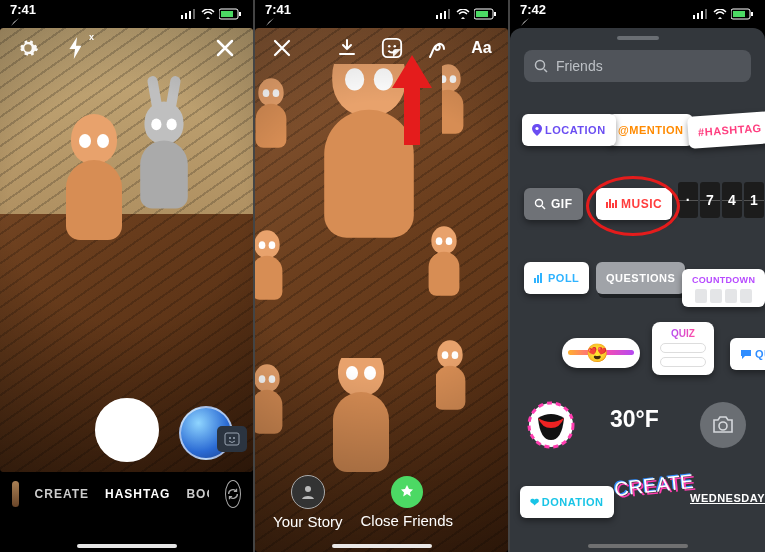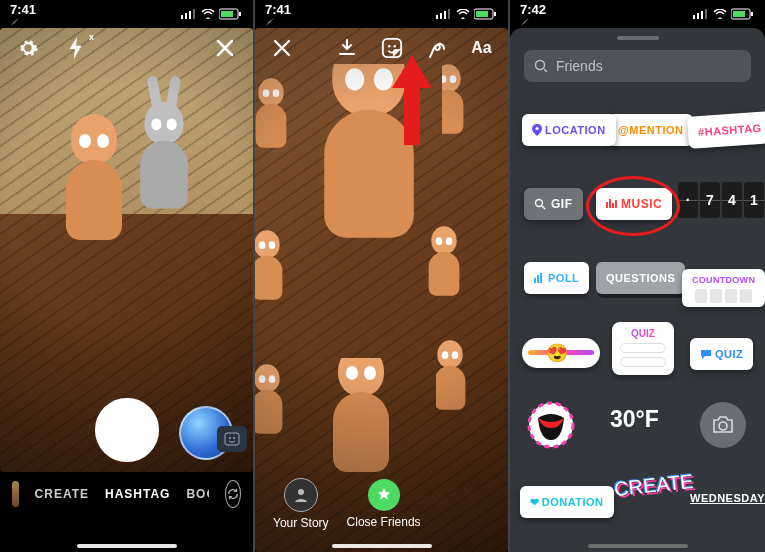--- a/index.html
+++ b/index.html
@@ -47,21 +47,21 @@
   .modes .camswitch{width:26px;height:26px;border-radius:50%;border:1.5px solid #aaa;display:flex;align-items:center;justify-content:center;margin-left:auto;}
   .homebar{position:absolute;bottom:4px;left:50%;transform:translateX(-50%);width:100px;height:4px;border-radius:3px;background:#fff;opacity:.9;}
   
   .collage .cell{position:absolute;overflow:hidden;}
   .collage .cell .inner{position:absolute;inset:-20px;}
   .redarrow{position:absolute;z-index:40;}
   
   .sharebar{position:absolute;bottom:22px;left:0;right:0;display:flex;align-items:center;gap:18px;padding:0 18px;color:#fff;}
   .avcircle{width:32px;height:32px;border-radius:50%;background:#333;border:1.5px solid #aaa;display:flex;align-items:center;justify-content:center;}
   .avcircle.green{background:#4cd964;border:none;}
-  .avlabel{font-size:12px;text-align:center;margin-top:4px;}
+  .avlabel{font-size:15px;text-align:center;margin-top:4px;}
   .avwrap{display:flex;flex-direction:column;align-items:center;}
   .sendpill{margin-left:auto;background:#fff;color:#000;border-radius:20px;padding:8px 14px;font-size:12px;font-weight:600;display:flex;align-items:center;gap:4px;}
   
   .panel{position:absolute;top:28px;left:0;right:0;bottom:0;background:#33373c;border-radius:12px 12px 0 0;overflow:hidden;}
   .panel .grip{position:absolute;top:8px;left:50%;transform:translateX(-50%);width:42px;height:4px;border-radius:3px;background:#6a6e73;}
   .panel .search{position:absolute;top:22px;left:14px;right:14px;height:32px;border-radius:8px;background:#50545a;display:flex;align-items:center;padding:0 10px;color:#bcc0c5;font-size:14px;gap:8px;}
   .stickers{position:absolute;top:70px;left:0;right:0;bottom:0;overflow:hidden;}
   .srow{position:relative;height:70px;}
   .pill{position:absolute;top:16px;height:32px;border-radius:6px;background:#fff;display:flex;align-items:center;justify-content:center;font-size:12px;font-weight:800;padding:0 10px;letter-spacing:.5px;box-shadow:0 3px 6px rgba(0,0,0,.4);}
   .pill.sm{font-size:11px;}
@@ -430,21 +430,21 @@
           <span style="font-size:9px;font-weight:800;color:#b74aff;letter-spacing:.3px;">COUNTDOWN</span>
           <div class="bars">
                 <span></span>
                 <span></span>
                 <span></span>
                 <span></span>
               </div>
         </div>
       </div>
 
-      <div class="srow" style="height:76px;">
+      <div class="srow" style="height:76px;margin-left:40px;">
         <div class="sliderpill" style="left:12px;top:22px;"></div>
         <div class="quizbox" style="left:102px;top:6px;">
           <span style="font-size:10px;font-weight:800;background:linear-gradient(90deg,#b44af2,#ff4da6);-webkit-background-clip:text;color:transparent;">QUIZ</span>
           <div class="opt"></div>
               <div class="opt"></div>
         </div>
         <div class="pill sm" style="left:180px;top:22px;color:#2f8dff;">
           <svg width="12" height="10" viewBox="0 0 12 10" style="margin-right:3px;">
                 <path d="M1 1h10v6H5l-3 3V7H1z" fill="#2f8dff"></path>
               </svg>

